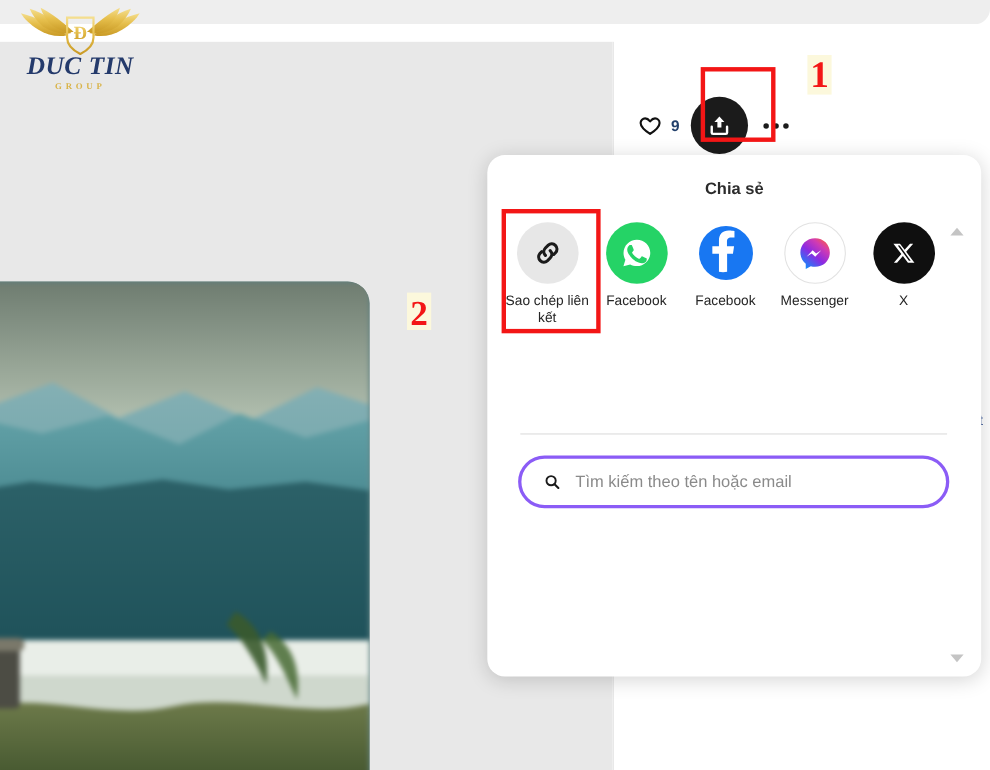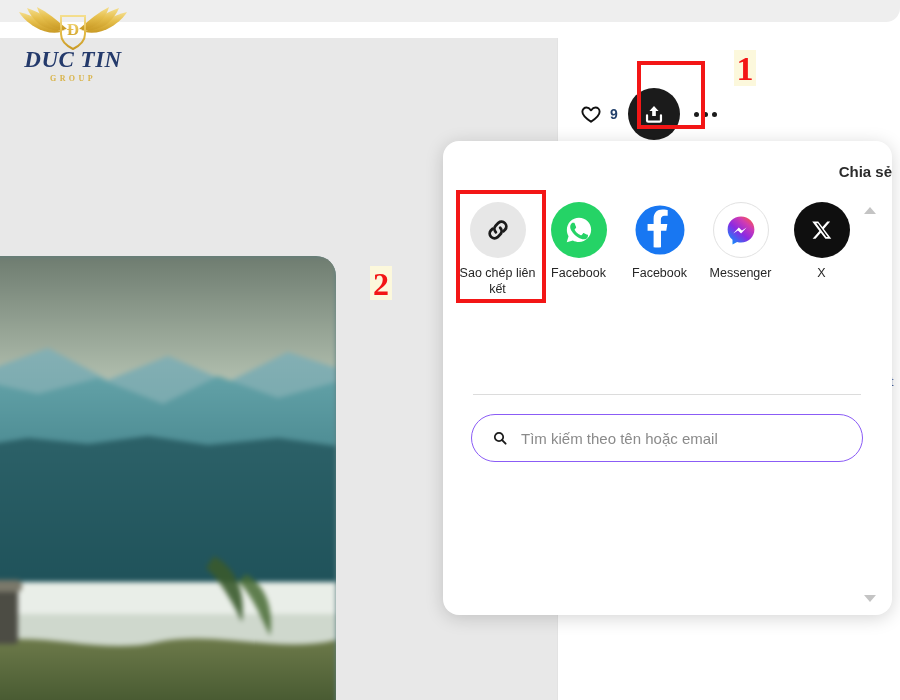--- a/index.html
+++ b/index.html
@@ -119,21 +119,21 @@
   
   .share-dialog {
     position: absolute; left: 443px; top: 141px;
     width: 449px; height: 474px;
     background: #ffffff;
     border-radius: 16px;
     box-shadow: 0 3px 18px rgba(0,0,0,0.17);
     z-index: 7;
   }
   .dialog-title {
-    text-align: right; margin-top: 22px;
+    text-align: center; margin-top: 22px;
     font-size: 15px; font-weight: 700; color: #2b2b2b;
   }
 
   .targets-grid {
     display: flex; flex-wrap: wrap;
     padding: 14px 24px 0 14px;
     gap: 0;
   }
   .target {
     width: 81px;
@@ -158,21 +158,21 @@
   .c-x    { background: #0f0f0f; }
 
   .divider {
     position: absolute; left: 30px; top: 253px; width: 388px; height: 1px;
     background: #dcdcdc;
   }
 
   .search-wrap {
     position: absolute; left: 28px; top: 273px;
     width: 392px; height: 48px;
-    border: 1px solid #8b5cf6; border-radius: 26px;
+    border: 3px solid #8b5cf6; border-radius: 26px;
     display: flex; align-items: center; padding: 0 20px;
     background: #fff;
   }
   .search-wrap svg { width: 16px; height: 16px; flex: none; }
   .search-input {
     border: none; outline: none; background: transparent;
     margin-left: 13px; font-size: 15px; color: #3e3e3e;
     font-family: "Liberation Sans", sans-serif;
     width: 330px;
   }

